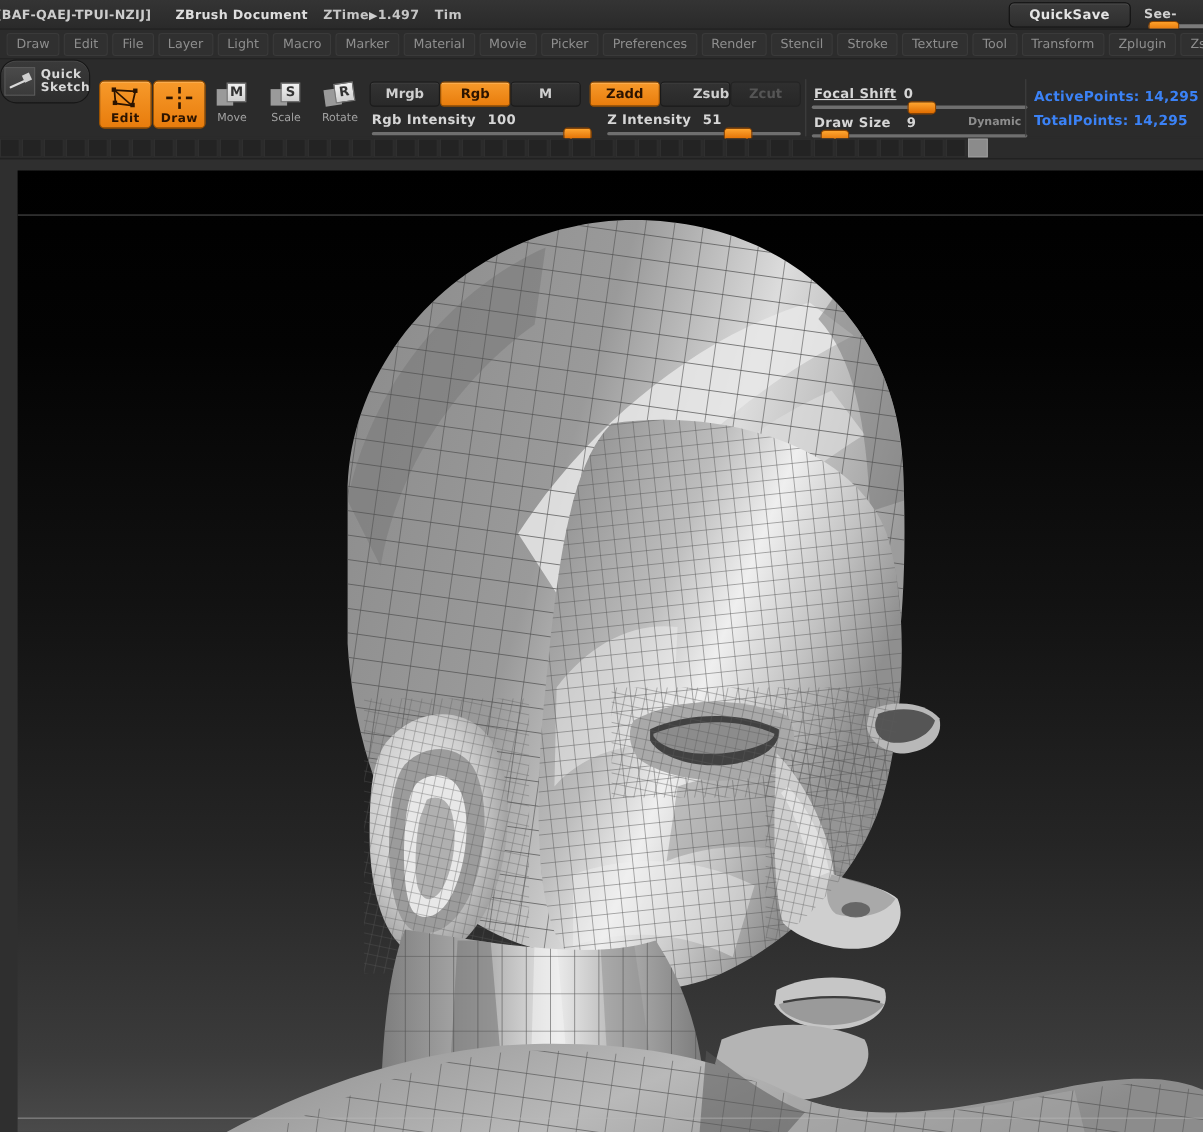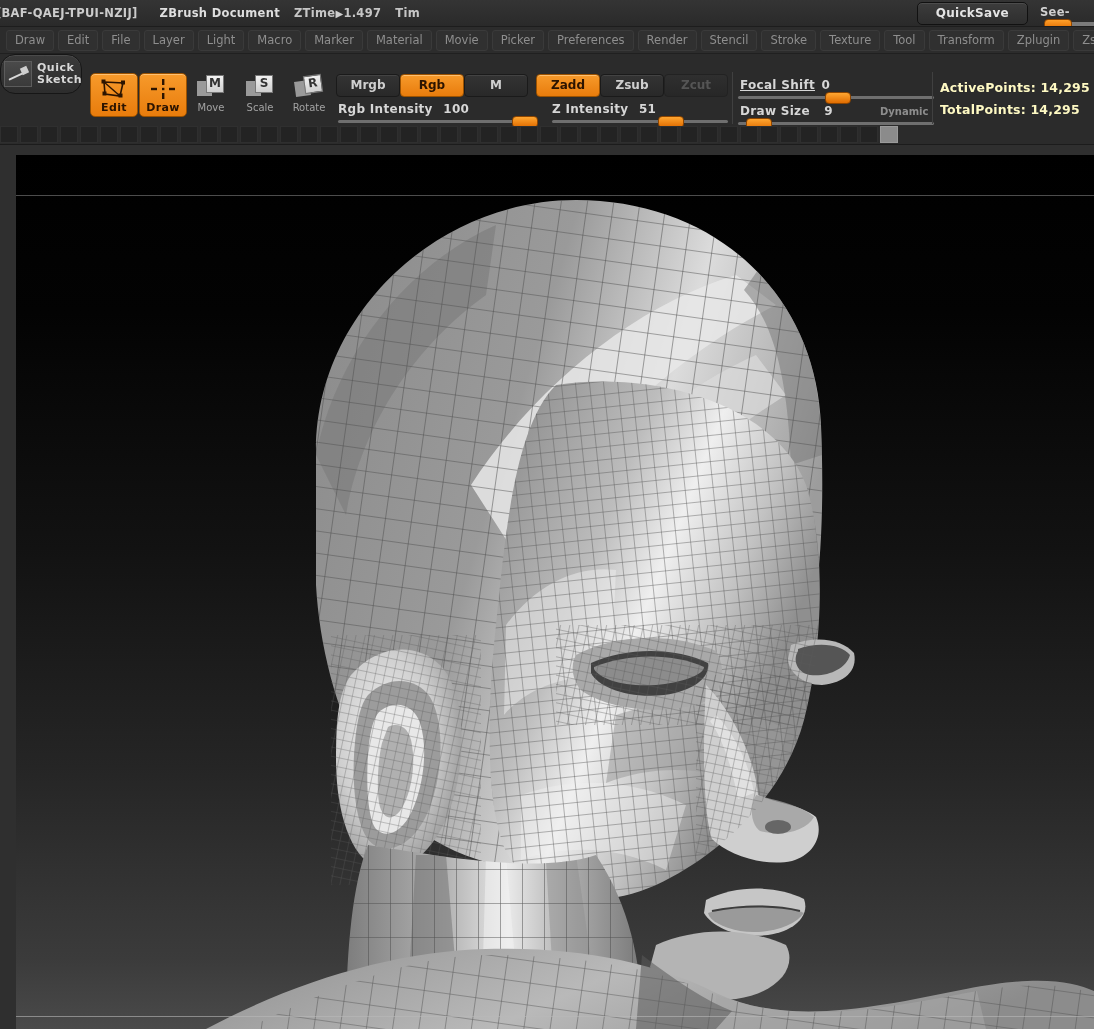--- a/index.html
+++ b/index.html
@@ -144,21 +144,21 @@
   }
   .sldknob{
     position:absolute;width:24px;height:10px;border-radius:4px;
     background:linear-gradient(#ffa631,#e06c00);border:1px solid #8d4500;
   }
 
   .dynamic{
     position:absolute;font-size:10px;font-weight:bold;color:#8d8d8d;
   }
   .pointinfo{
-    position:absolute;font-size:12.5px;font-weight:bold;color:#fef9c3;
+    position:absolute;font-size:12.5px;font-weight:bold;color:#3b82f6;
     white-space:nowrap;letter-spacing:.2px;
   }
 
   .vline{position:absolute;width:1px;background:#404040;}
 
   
   .shelf{
     position:absolute;left:0;top:126px;width:1094px;height:18px;
     background:#2b2b2b;border-bottom:1px solid #1c1c1c;
     display:flex;align-items:flex-start;
@@ -284,21 +284,21 @@
         <div class="gl-sq2" style="transform:rotate(-8deg)">R</div>
       </div>
       <div class="glabel">Rotate</div>
     </div>
 
     <div class="pill pill-off" style="left:336px;top:20px;width:62px;">Mrgb</div>
     <div class="pill pill-on" style="left:400px;top:20px;width:62px;">Rgb</div>
     <div class="pill pill-off" style="left:464px;top:20px;width:62px;">M</div>
 
     <div class="pill pill-on" style="left:536px;top:20px;width:62px;">Zadd</div>
-    <div class="pill pill-off" style="left:600px;top:20px;width:62px;">Zsub</div>
+    <div class="pill pill-off" style="left:600px;top:20px;width:62px;text-align:right;">Zsub</div>
     <div class="pill pill-dis" style="left:664px;top:20px;width:62px;">Zcut</div>
 
     <div class="sldlabel" style="left:338px;top:48px;">
       <span style="margin-right: 6px;">Rgb Intensity</span>
       <span>100</span>
     </div>
     <div class="sldtrack" style="left:338px;top:66px;width:198px;"></div>
     <div class="sldknob" style="left:512px;top:62px;"></div>
 
     <div class="sldlabel" style="left:552px;top:48px;">

